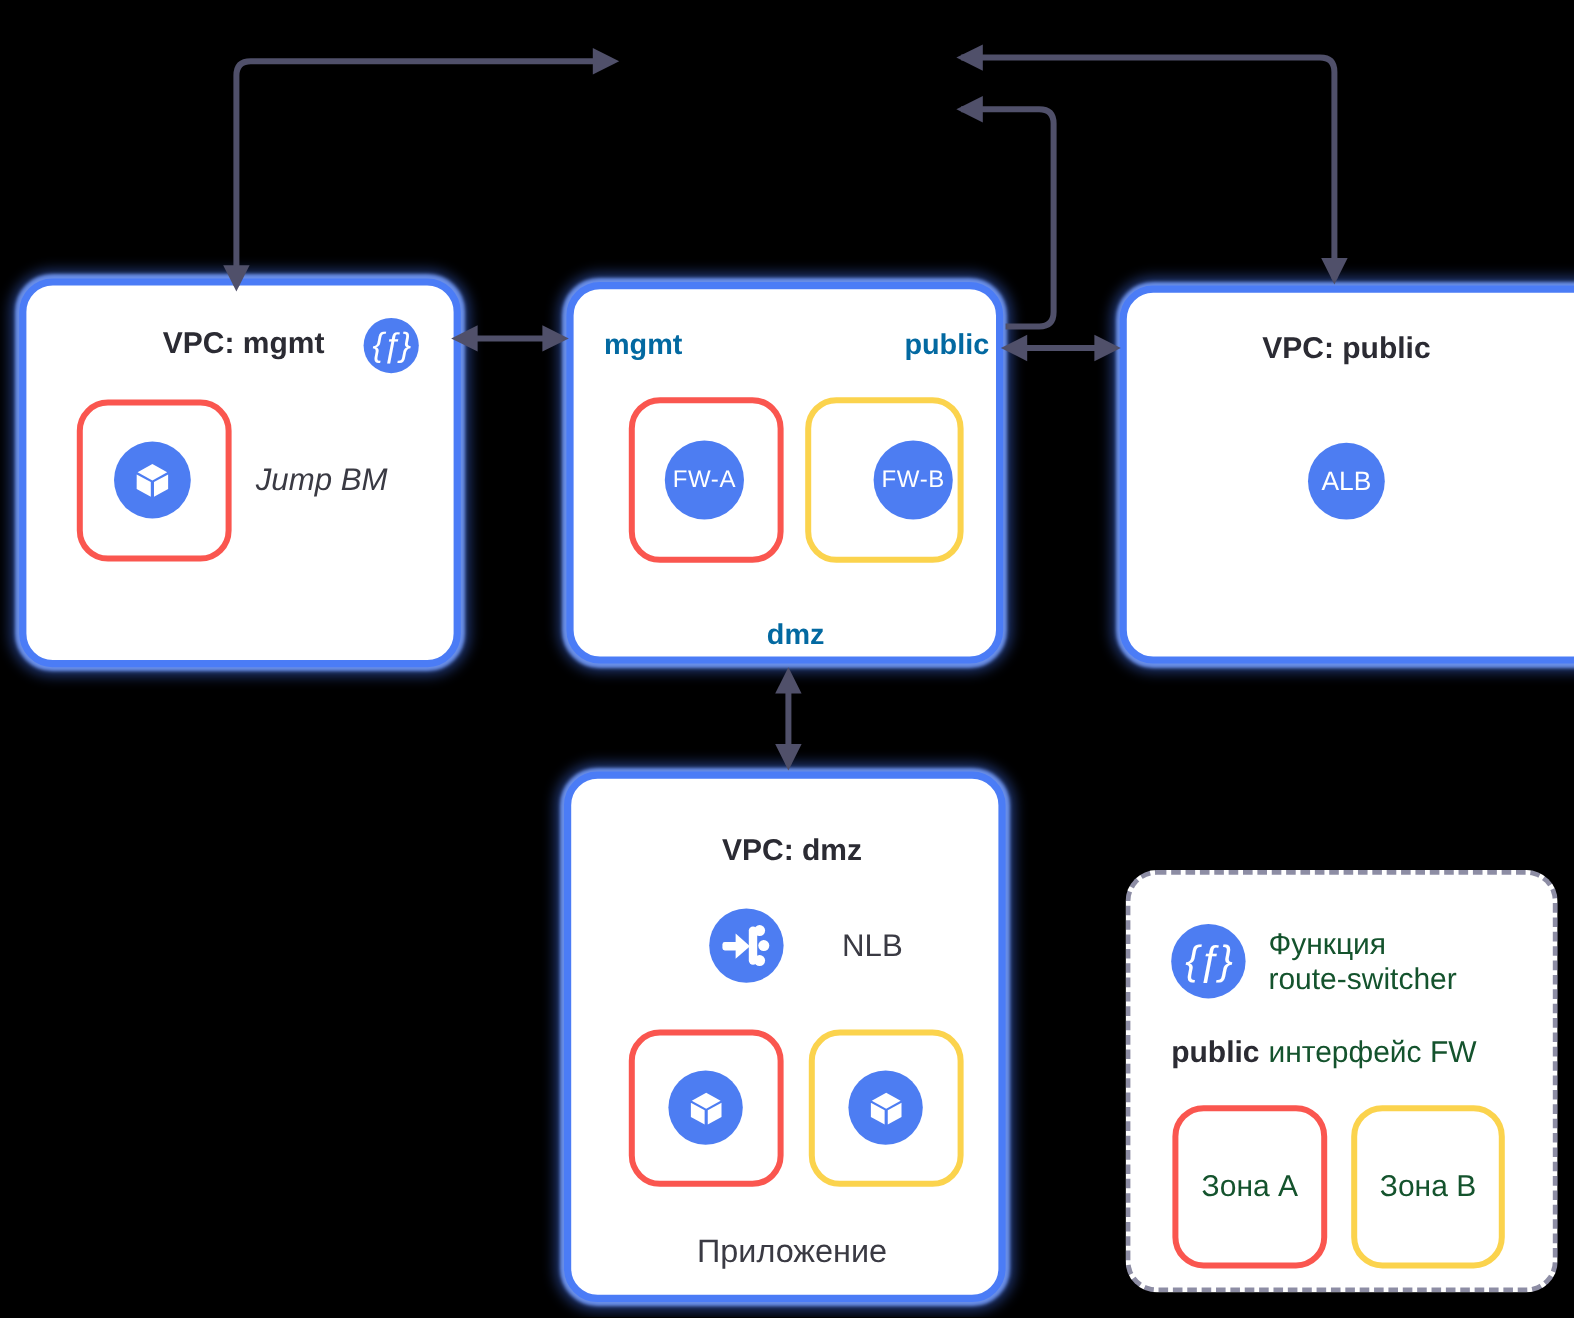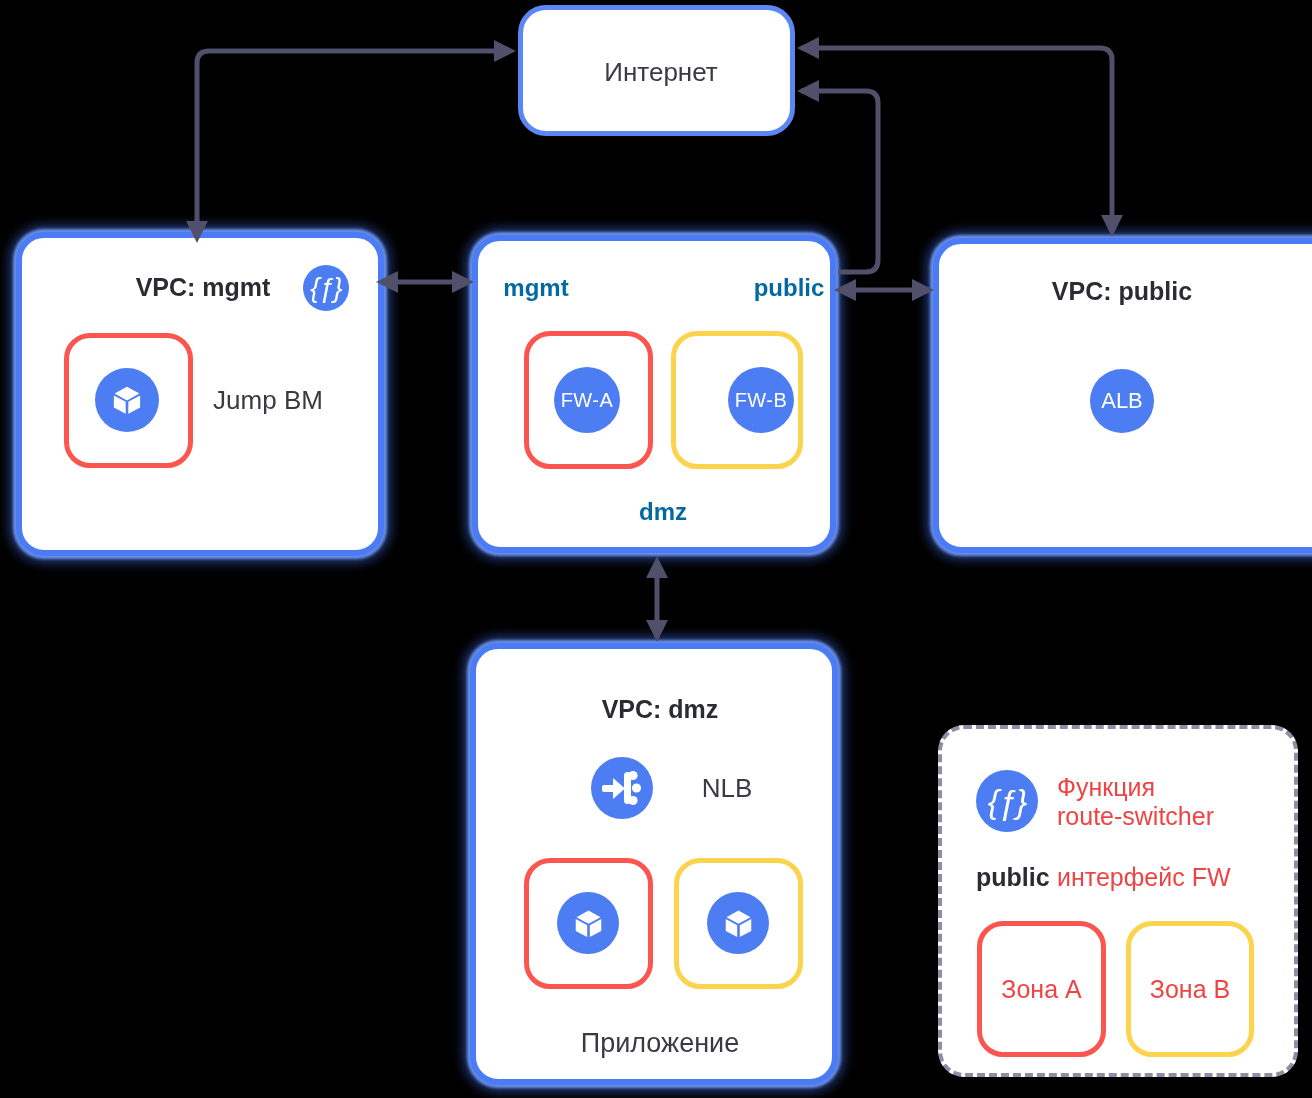--- a/index.html
+++ b/index.html
@@ -19,64 +19,61 @@
   .zone.flexc{display:flex;align-items:center;justify-content:center;}
 
   .circle{position:absolute;background:#4d7df2;border-radius:50%;
           display:flex;align-items:center;justify-content:center;color:#fff;}
 
   
   .ctr{position:absolute;transform:translate(-50%,-50%);white-space:nowrap;}
   .title{font-weight:bold;font-size:25px;color:#2b2b33;}
   .seg{font-weight:bold;font-size:24px;color:#0369a1;}
   .lbl{font-size:26px;color:#3a3a43;}
-  .small-lbl{font-size:25px;color:#ef4444;}
+  .small-lbl{font-size:25px;color:#14532d;}
   .circle-txt{font-size:20px;letter-spacing:.5px;}
   .fglyph{font-size:28px;font-style:italic;letter-spacing:-1px;}
   .fglyph.big{font-size:34px;}
 
   .arrows{position:absolute;left:0;top:0;z-index:6;pointer-events:none;}
 </style>
 </head>
 <body>
 
 <div class="stage">
 
-  <div class="node internet" style="left:518px;top:5px;width:277px;height:131px;">
-    <span class="ctr lbl" style="left:138px;top:62px;">Интернет</span>
-  </div>
 
   <div class="node vpc" style="left:16px;top:232px;width:368px;height:324px;">
     <span class="ctr title" style="left:181px;top:49px;">VPC: mgmt</span>
     <div class="circle" style="left:281px;top:27px;width:46px;height:46px;">
       <span class="fglyph">{ƒ}</span>
     </div>
     <div class="zone" style="left:42px;top:95px;width:129px;height:135px;"></div>
     <div class="circle" style="left:73px;top:130px;width:64px;height:64px;">
       <svg viewBox="0 0 40 40" width="38" height="38">
         <polygon points="20,6 33,13.2 20,20.4 7,13.2" fill="#fff"></polygon>
         <polygon points="6.2,15.2 18.6,21.8 18.6,34.6 6.2,28" fill="#fff"></polygon>
         <polygon points="33.8,15.2 21.4,21.8 21.4,34.6 33.8,28" fill="#fff"></polygon>
       </svg>
     </div>
-    <span class="ctr lbl" style="left:246px;top:162px;">Jump BM</span>
+    <span class="ctr lbl" style="left:246px;top:162px;font-style:italic;">Jump BM</span>
   </div>
 
   <div class="node vpc" style="left:472px;top:235px;width:364px;height:318px;">
     <span class="ctr seg" style="left:58px;top:47px;">mgmt</span>
     <span class="ctr seg" style="left:311px;top:47px;">public</span>
     <div class="zone" style="left:46px;top:90px;width:129px;height:138px;"></div>
     <div class="zone yellow" style="left:193px;top:90px;width:132px;height:138px;"></div>
     <div class="circle circle-txt" style="left:76px;top:126px;width:66px;height:66px;">
       <span>FW-A</span>
     </div>
     <div class="circle circle-txt" style="left:226px;top:126px;width:66px;height:66px;margin-left:24px;">
       <span>FW-B</span>
     </div>
-    <span class="ctr seg" style="left:185px;top:271px;">dmz</span>
+    <span class="ctr seg" style="left:185px;top:289px;">dmz</span>
   </div>
 
   <div class="node vpc" style="left:933px;top:238px;width:411px;height:315px;">
     <span class="ctr title" style="left:183px;top:47px;">VPC: public</span>
     <div class="circle" style="left:151px;top:125px;width:64px;height:64px;font-size:22px;">
       <span>ALB</span>
     </div>
   </div>
 
   <div class="node vpc" style="left:470px;top:643px;width:368px;height:442px;">

